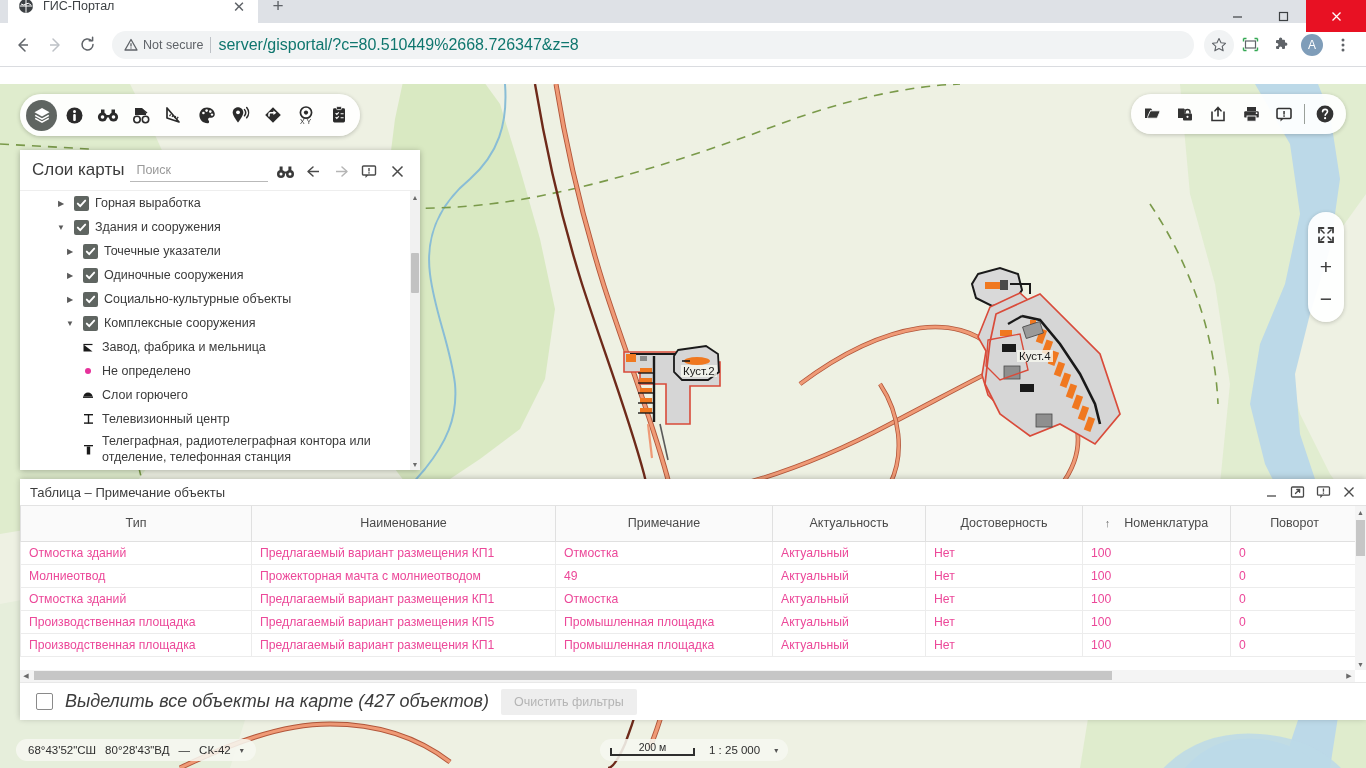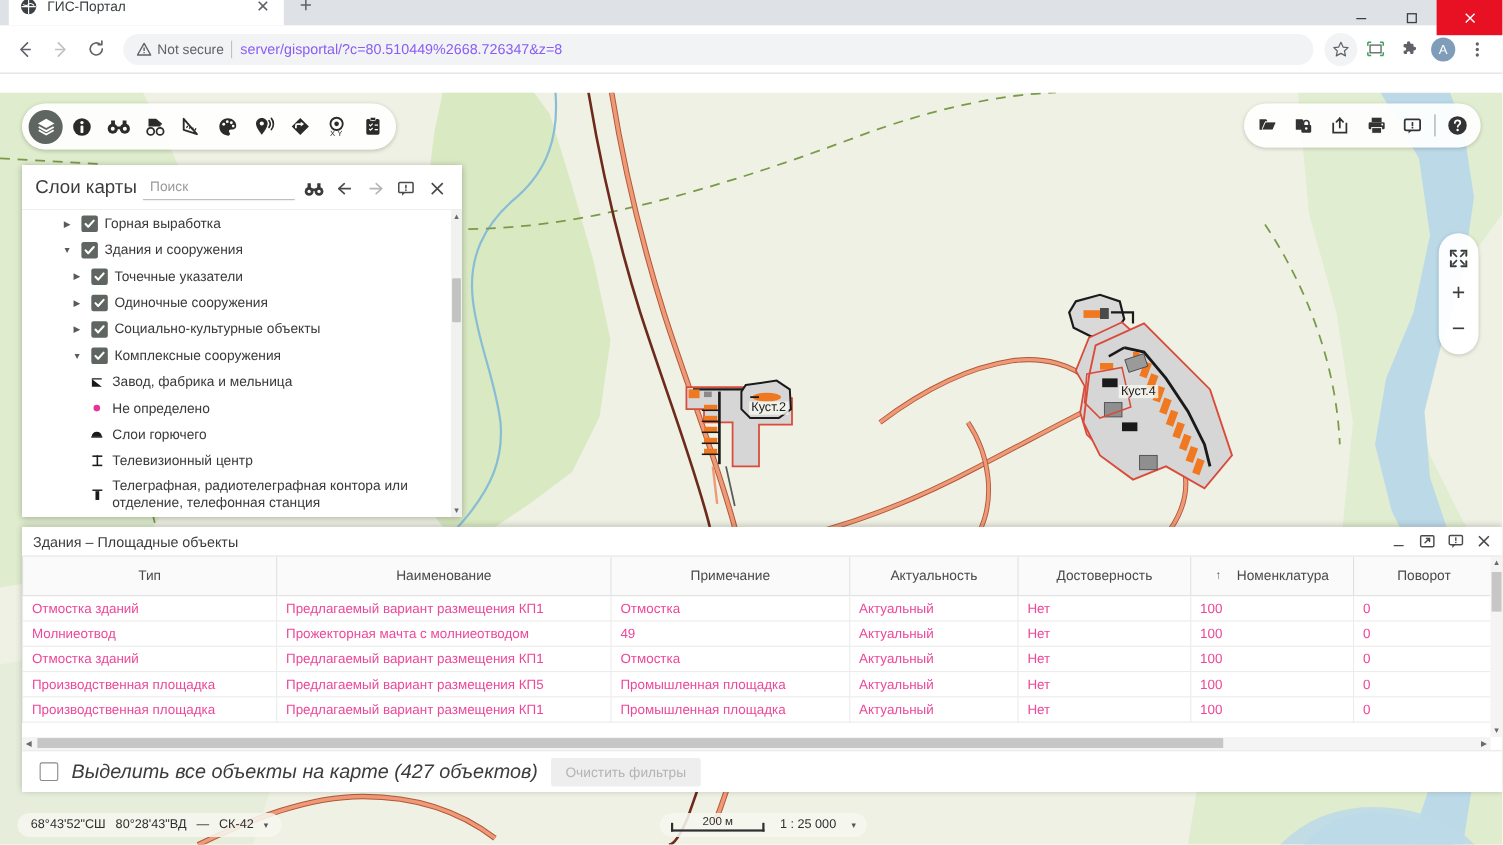--- a/index.html
+++ b/index.html
@@ -58,21 +58,21 @@
   .omnibox {
     flex: 1; height: 28px; background: #f1f3f4; border-radius: 14px;
     display: flex; align-items: center; padding: 0 12px; margin: 0 8px;
     gap: 7px; font-size: 12.5px; color: #202124;
   }
   .not-secure {
     display: flex; align-items: center; gap: 5px; color: #5f6368;
     font-size: 12.5px; white-space: nowrap;
   }
   .omni-divider { width: 1px; height: 16px; background: #bdc1c6; }
-  .omni-url { color: #8b5cf6; font-size: 13px; white-space: nowrap; }
+  .omni-url { color: #0f766e; font-size: 16px; white-space: nowrap; }
   .tb-right { display: flex; align-items: center; gap: 1px; }
   .tb-icon {
     width: 30px; height: 30px; display: flex; align-items: center;
     justify-content: center; color: #5f6368;
   }
   .tb-icon.star-bg { background: #f1f3f4; border-radius: 50%; }
   .avatar-circle {
     width: 22px; height: 22px; border-radius: 50%; background: #7f9db9;
     color: #fff; font-size: 12px; display: flex; align-items: center;
     justify-content: center;
@@ -812,21 +812,21 @@
       <div class="lp-sb-track">
         <div class="lp-sb-up">▲</div>
         <div class="lp-sb-thumb"></div>
         <div class="lp-sb-down">▼</div>
       </div>
     </div>
   </div>
 
   <div class="table-panel">
     <div class="tp-header">
-      <span class="tp-title">Здания – Площадные объекты</span>
+      <span class="tp-title">Таблица – Примечание объекты</span>
       <span class="tp-ctrl">
         <svg width="13" height="13" viewBox="0 0 13 13">
             <path d="M2 10h9" stroke="#4a4a4a" stroke-width="1.3"></path>
           </svg>
       </span>
       <span class="tp-ctrl">
         <svg width="15" height="14" viewBox="0 0 15 14">
           <rect x="1.5" y="2" width="12" height="10" rx="1" fill="none" stroke="#4a4a4a" stroke-width="1.3"></rect>
           <path d="M5.5 8.5l4-4M6.8 4.5h2.8v2.8" stroke="#4a4a4a" stroke-width="1.3" fill="none" stroke-linecap="round"></path>
         </svg>

